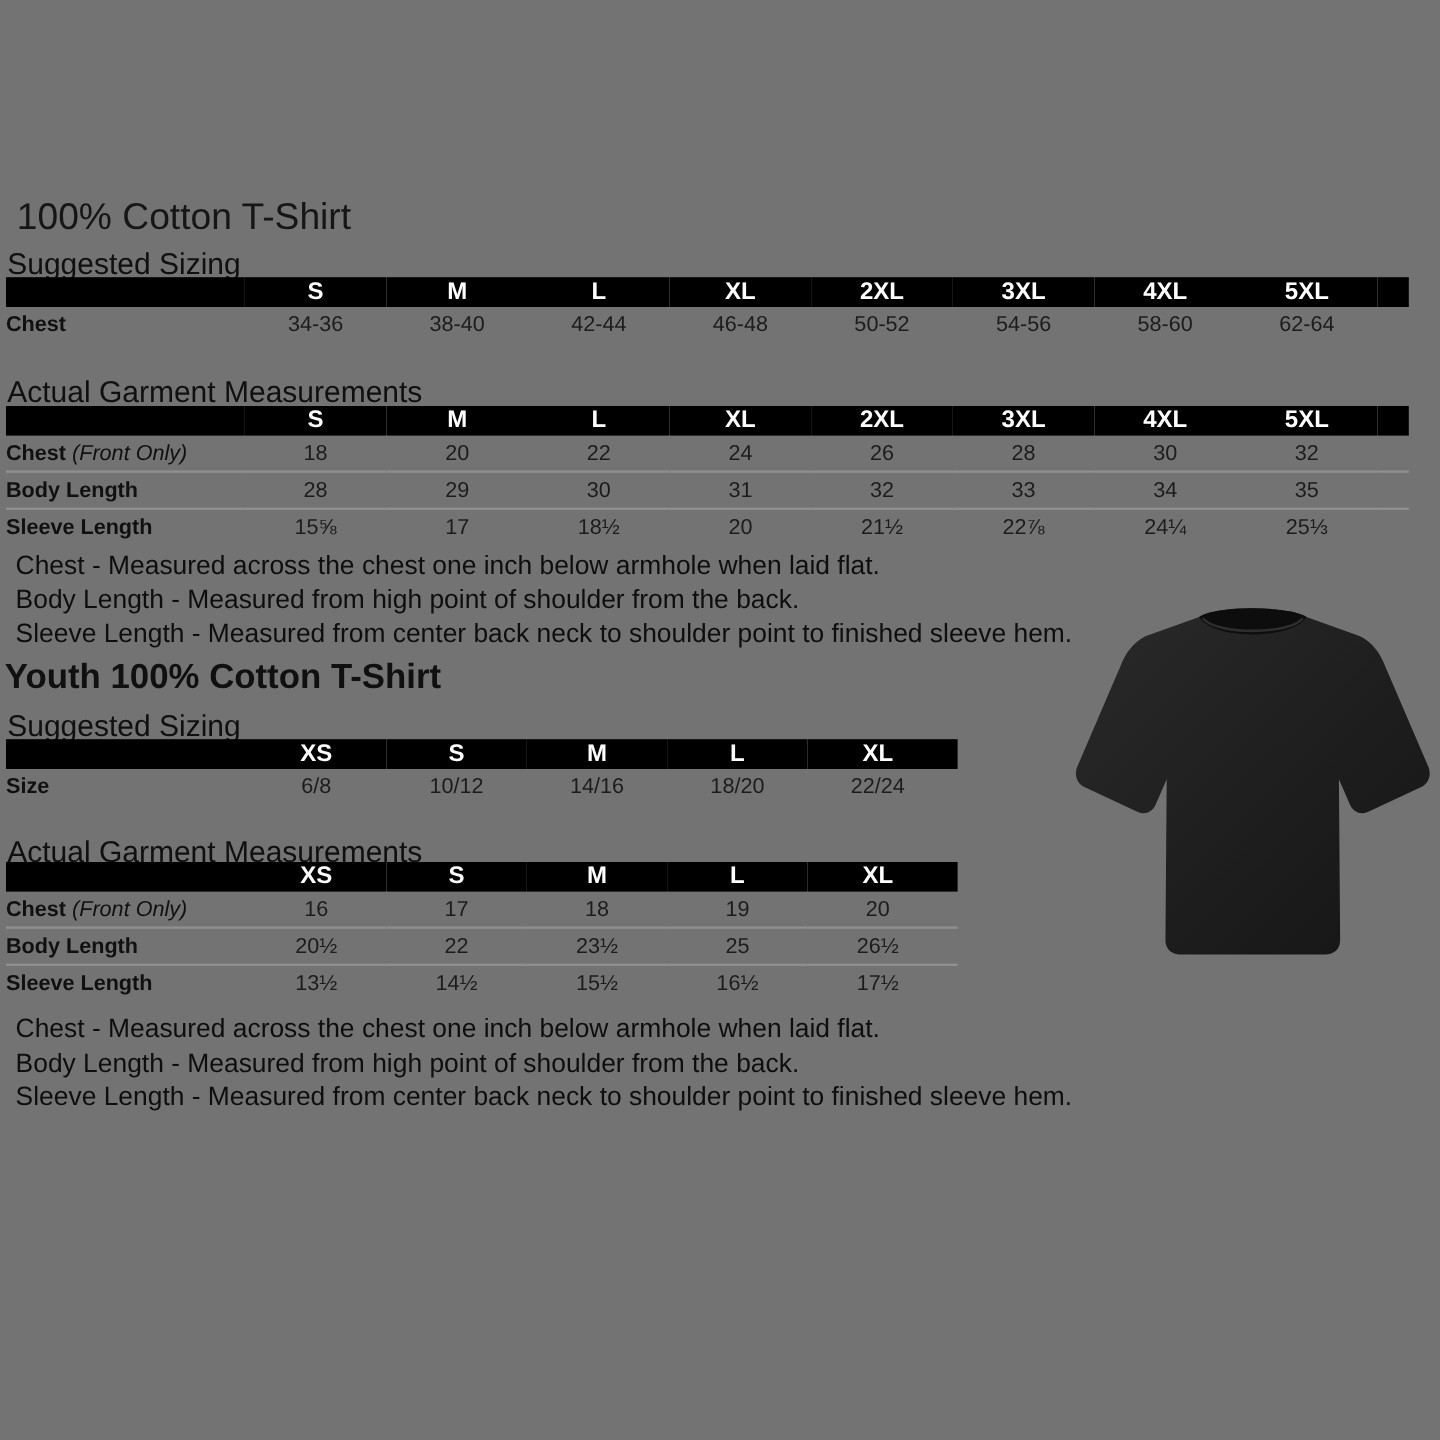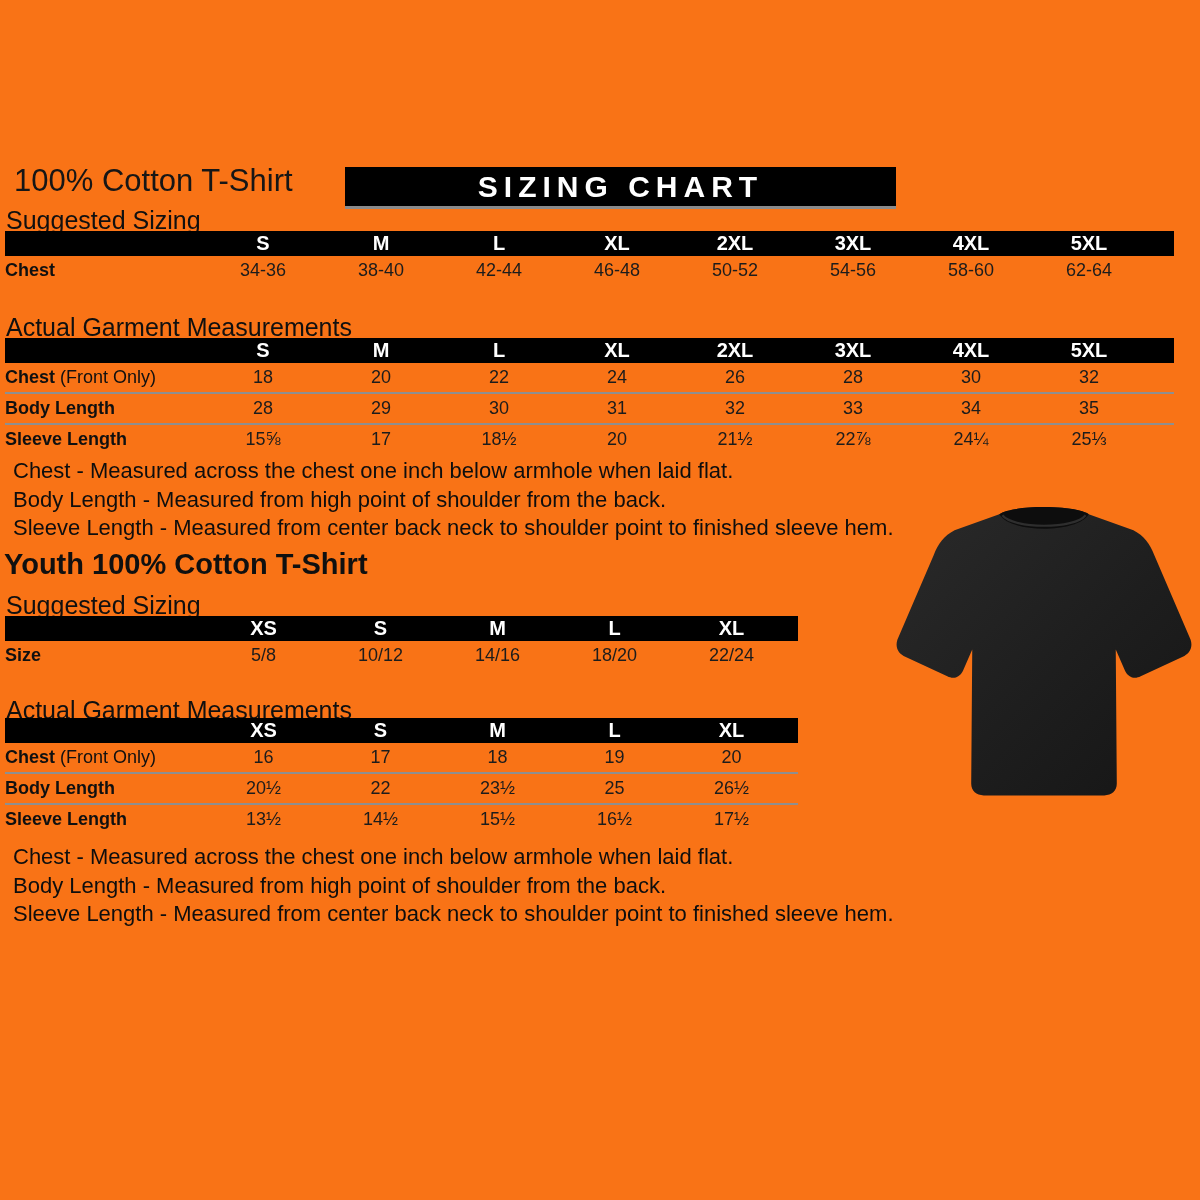--- a/index.html
+++ b/index.html
@@ -1,35 +1,35 @@
 <!DOCTYPE html>
 <html><head>
 <meta charset="utf-8">
 <style>
   html,body{margin:0;padding:0;background:#fff;}
-  .page{position:relative;width:1200px;height:1200px;background:#f97316;overflow:hidden;
+  .page{position:relative;width:1200px;height:1200px;background:#737373;overflow:hidden;
         font-family:"Liberation Sans",sans-serif;color:#141414;}
 
   .abs{position:absolute;}
 
   .main-title{left:14px;top:163px;font-size:31px;font-weight:400;color:#161616;white-space:nowrap;}
   .banner{left:345px;top:167px;width:551px;height:39px;background:#000;color:#fff;
           font-size:30px;font-weight:bold;letter-spacing:6px;text-align:center;line-height:39px;
           box-shadow:0 3px 0 #8a8a8a;white-space:nowrap;}
   .subhead{font-size:25px;color:#101010;white-space:nowrap;}
   .youth-title{left:4px;top:548px;font-size:29px;font-weight:bold;color:#101010;white-space:nowrap;}
 
   table.sizes{border-collapse:collapse;table-layout:fixed;}
   table.sizes td{padding:0;overflow:hidden;white-space:nowrap;}
   tr.hrow{background:#000;}
   tr.hrow td{height:25px;}
   td.hcell{color:#ffffff;font-weight:bold;font-size:20px;text-align:center;}
   tr.drow td{height:29px;}
   td.rlabel{font-size:18px;font-weight:bold;color:#101010;padding-left:14px;}
-  td.rlabel .suffix{font-weight:400;}
+  td.rlabel .suffix{font-weight:400;font-style:italic;}
   td.vcell{font-size:18px;text-align:center;color:#1c1c1c;}
   td.filler{}
   table.actual tr.divided td{border-top:2px solid #8f8f8f;}
 
   .notes{font-size:22px;line-height:28.6px;color:#0e0e0e;white-space:nowrap;}
 
   .t1{left:5px;top:231px;}
   .h1{left:6px;top:206px;}
   .h2{left:6px;top:313px;}
   .t2{left:5px;top:338px;}
@@ -40,21 +40,20 @@
   .t4{left:5px;top:718px;}
   .n2{left:13px;top:843px;}
   .shirt{left:888px;top:482px;width:312px;height:322px;}
 </style>
 </head>
 <body>
 
 <div class="page">
 
   <div class="abs main-title">100% Cotton T-Shirt</div>
-  <div class="abs banner">SIZING CHART</div>
 
   <div class="abs subhead h1">Suggested Sizing</div>
   <table class="abs sizes t1">
     <colgroup>
         <col style="width:199px">
         <col style="width:118px">
         <col style="width:118px">
         <col style="width:118px">
         <col style="width:118px">
         <col style="width:118px">
@@ -181,21 +180,21 @@
       <td class="hlabel"></td>
     <td class="hcell">XS</td>
           <td class="hcell">S</td>
           <td class="hcell">M</td>
           <td class="hcell">L</td>
           <td class="hcell">XL</td>
           <td class="filler"></td>
         </tr>
     <tr class="drow">
       <td class="rlabel"><span>Size</span></td>
-    <td class="vcell">5/8</td>
+    <td class="vcell">6/8</td>
           <td class="vcell">10/12</td>
           <td class="vcell">14/16</td>
           <td class="vcell">18/20</td>
           <td class="vcell">22/24</td>
           <td class="filler"></td>
         </tr>
   </tbody>
     </table>
 
   <div class="abs subhead h4">Actual Garment Measurements</div>

